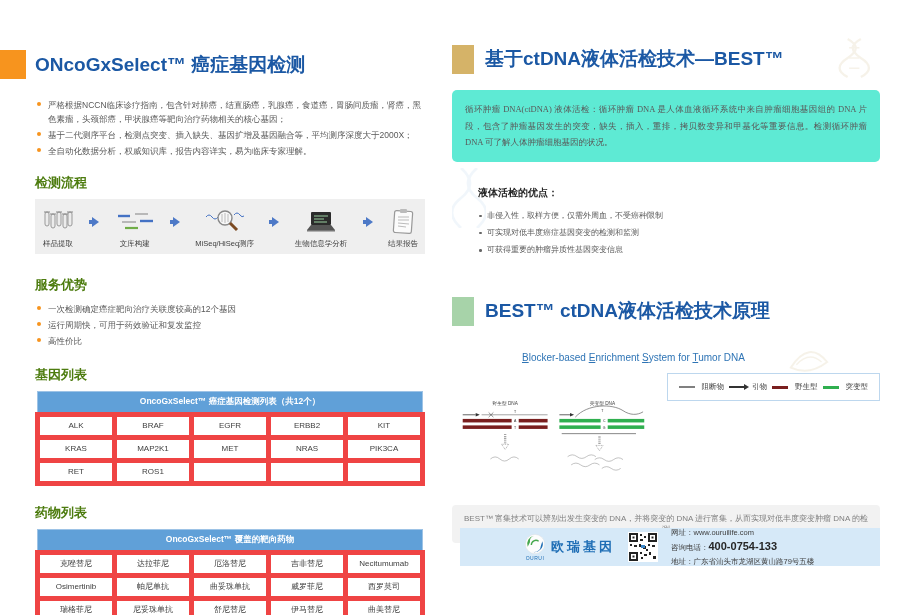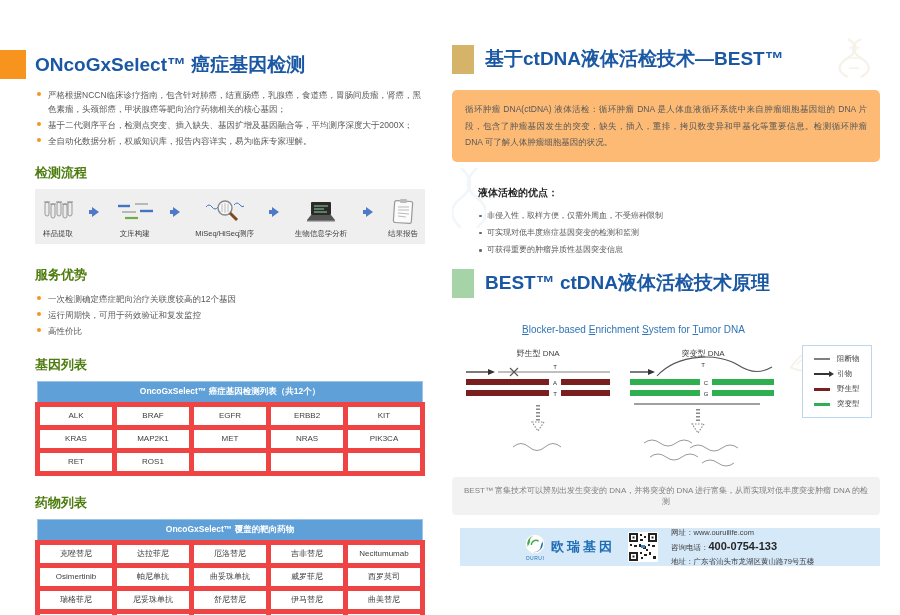--- a/index.html
+++ b/index.html
@@ -12,47 +12,47 @@
   h1{font-size:19px;font-weight:bold;color:#1B58A4;margin:0;line-height:1.2;}
   .l-title{margin-top:9px;}
   .title-row{display:flex;align-items:center;gap:11px;}
   .sq{width:22px;height:29px;flex:0 0 auto;}
   .sq-gold{background:#D5B368;}
   .sq-green{background:#A7D3A9;}
   h2{font-size:13px;font-weight:bold;color:#4d7c0f;margin:0;}
   .bullets{list-style:none;margin:0;padding:0;}
   .bullets li{position:relative;padding-left:13px;font-size:8.5px;color:#595959;line-height:1.65;margin-bottom:2px;}
   .bullets .dot{position:absolute;left:2px;top:4.5px;width:4px;height:4px;border-radius:50%;background:#F7941E;}
-  .m-intro{margin-top:11px;}
+  .m-intro{margin-top:21px;}
   .h-process{margin-top:16px;}
   .process{margin-top:7px;background:#EFEFEF;display:flex;align-items:center;justify-content:space-between;padding:9px 7px 5px;}
   .p-step{display:flex;flex-direction:column;align-items:center;}
   .p-ico{height:28px;display:flex;align-items:center;}
   .p-label{font-size:7.5px;color:#404040;margin-top:3px;white-space:nowrap;}
   .p-arrow{display:flex;align-items:center;margin:0 1px 12px;}
   .p-arrow .tail{width:3px;height:4px;background:#4D79C7;}
   .p-arrow .head{width:0;height:0;border-left:7px solid #4D79C7;border-top:5px solid transparent;border-bottom:5px solid transparent;}
   .h-adv{margin-top:22px;}
   .adv{margin-top:8px;}
   .h-tbl{margin-top:18px;}
   table{border-collapse:collapse;width:100%;margin-top:7px;}
   th{background:#60A0D8;color:#fff;font-size:8.5px;font-weight:bold;height:18px;border:1px solid #9DC3E6;}
   td{border:5px solid #ef4444;font-size:8px;color:#404040;text-align:center;height:16px;width:20%;background:#fff;}
-  .para-box{margin-top:16px;background:#fdba74;border-radius:5px;padding:11px 13px;font-size:8.5px;color:#595959;line-height:1.95;text-align:justify;box-sizing:border-box;}
+  .para-box{margin-top:16px;background:#5eead4;border-radius:5px;padding:11px 13px;font-size:8.5px;color:#595959;line-height:1.95;text-align:justify;box-sizing:border-box;font-family:Liberation Serif, serif;}
   .cols2{display:flex;gap:34px;margin-top:24px;padding-left:26px;}
   .cols2 h3{font-size:10px;color:#262626;margin:0 0 7px;}
   .sbullets{list-style:none;margin:0;padding:0;}
   .sbullets li{position:relative;padding-left:9px;font-size:8px;color:#595959;line-height:2.15;}
   .sbullets li::before{content:"";position:absolute;left:1px;top:8px;width:2.5px;height:2.5px;border-radius:50%;background:#666;}
   .c-pros{width:206px;}
-  .title-row2{margin-top:11px;}
+  .title-row2{margin-top:39px;}
   .subtitle{margin-top:26px;padding-left:70px;font-size:10px;color:#2E74B5;}
   .subtitle .u{text-decoration:underline;}
   .diagram-row{display:flex;align-items:flex-start;gap:14px;margin-top:10px;padding-left:6px;}
-  .legend{border:1px solid #BDD7EE;background:#fff;padding:8px 11px;display:flex;flex-direction:column;gap:5px;}
+  .legend{border:1px solid #BDD7EE;background:#fff;padding:8px 11px;display:flex;flex-direction:row;gap:5px;}
   .lg-row{display:flex;align-items:center;gap:7px;font-size:7.5px;color:#404040;white-space:nowrap;}
   .lg-sw{width:16px;height:0;border-top:2px solid #808080;position:relative;flex:0 0 auto;}
   .lg-blocker{border-top-color:#808080;}
   .lg-primer{border-top-color:#333;}
   .lg-primer::after{content:"";position:absolute;right:-4px;top:-4px;border-left:5px solid #333;border-top:3px solid transparent;border-bottom:3px solid transparent;}
   .lg-wild{border-top-color:#7A1F1F;border-top-width:3px;}
   .lg-mut{border-top-color:#2FAF4F;border-top-width:3px;}
   .summary-box{margin-top:6px;background:#F2F2F2;border-radius:4px;padding:8px 10px;font-size:8px;color:#7F7F7F;text-align:center;}
   .footer{position:absolute;left:460px;top:528px;width:420px;height:38px;background:#D6E9F8;display:flex;align-items:center;gap:13px;padding-left:64px;box-sizing:border-box;z-index:1;}
   .logo{display:flex;align-items:center;gap:5px;}

